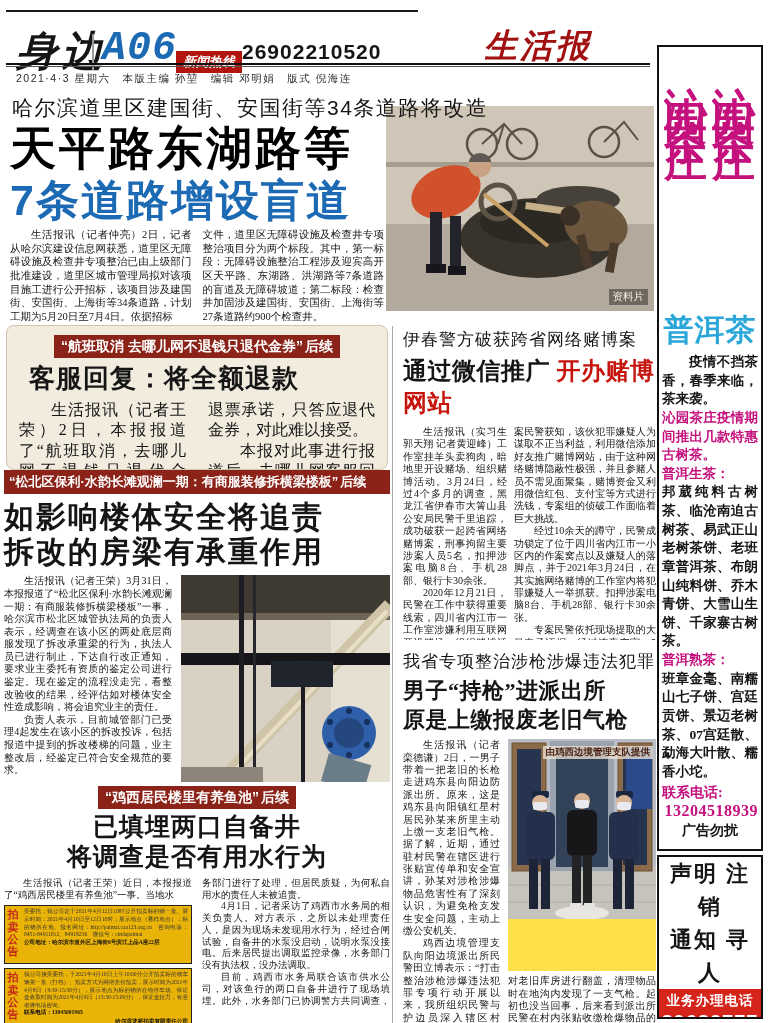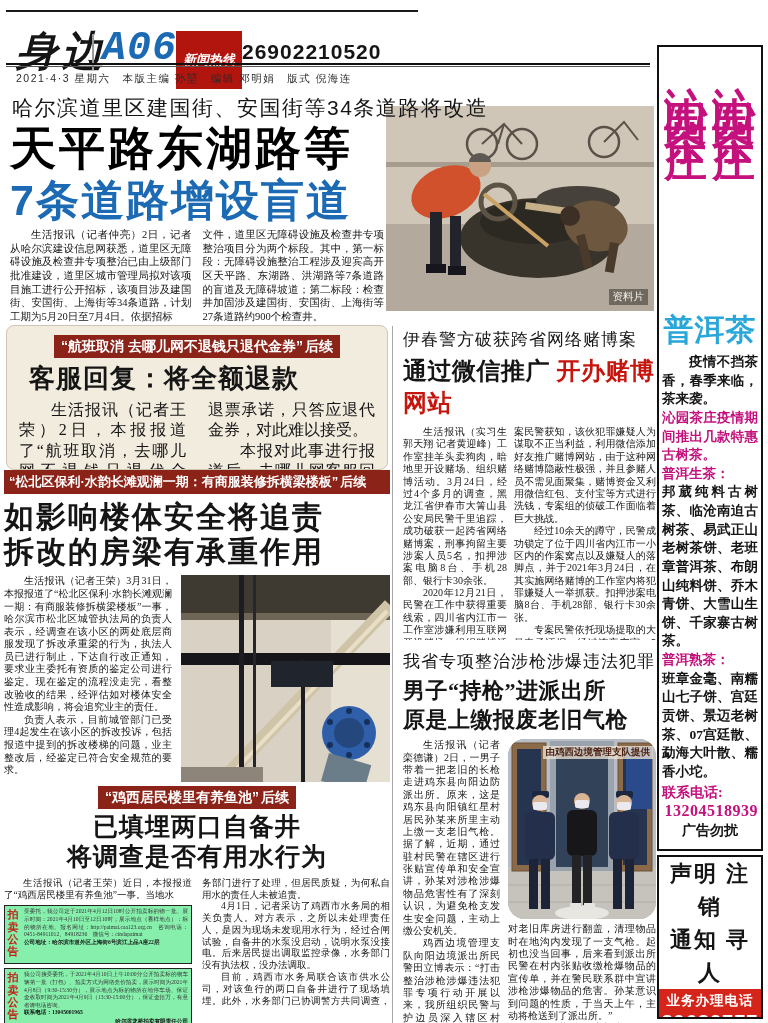--- a/index.html
+++ b/index.html
@@ -6,22 +6,22 @@
   .page{position:relative;width:768px;height:1023px;background:#ffffff;overflow:hidden;
         font-family:"Liberation Serif",serif;color:#151515;}
 
   
   .top-rule{position:absolute;left:6px;top:10px;width:412px;border-top:2px solid #1a1a1a;}
   .section-name{position:absolute;left:16px;top:24px;font-size:41px;font-weight:900;
                 font-style:italic;letter-spacing:5px;}
   .mast-divider{position:absolute;left:92px;top:34px;width:2px;height:36px;background:#9a9a9a;}
   .page-no{position:absolute;left:102px;top:26px;font-size:40px;font-weight:900;font-style:italic;
            color:#1b6ab3;font-family:Liberation Mono, monospace;letter-spacing:1px;}
-  .hotline-badge{position:absolute;left:176px;top:31px;background:#b2150e;color:#fff;
-                 font-size:13px;font-weight:bold;font-style:italic;padding:20px 7px;
+  .hotline-badge{position:absolute;left:176px;top:51px;background:#b2150e;color:#fff;
+                 font-size:13px;font-weight:bold;font-style:italic;padding:2px 7px;
                  font-family:"Liberation Sans",sans-serif;}
   .hotline-no{position:absolute;left:242px;top:40px;font-size:21px;font-weight:900;
               font-family:"Liberation Sans",sans-serif;letter-spacing:1px;}
   .paper-logo{position:absolute;left:484px;top:24px;font-size:33px;font-weight:900;
               font-style:italic;color:#a11111;letter-spacing:3px;}
   .mast-rule{position:absolute;left:6px;top:63px;width:644px;border-top:2.5px solid #111;
              border-bottom:1px solid #555;height:1px;}
   .date-line{position:absolute;left:16px;top:72px;font-size:10.5px;color:#2b2b2b;
              font-family:"Liberation Sans",sans-serif;letter-spacing:1.5px;}
 
@@ -65,42 +65,42 @@
   .beam-photo{position:relative;width:209px;height:207px;overflow:hidden;background:#d9d2c4;}
 
   
   .jixi-story{position:absolute;left:4px;top:786px;width:386px;}
   .jixi-h{font-size:25px;font-weight:900;text-align:center;letter-spacing:1px;line-height:1.22;margin:3px 0 5px;}
   .jixi-row{display:flex;gap:10px;}
   .jixi-row .bcol{width:50%;font-size:9.5px;line-height:1.24;text-align:justify;}
   .jixi-right{height:128px;overflow:hidden;}
 
   
-  .auction-box{border:1px solid #222;display:flex;margin-top:4px;overflow:hidden;background:#86efac;}
+  .auction-box{border:1px solid #222;display:flex;margin-top:4px;overflow:hidden;background:#eab308;}
   .auction-label{width:14px;color:#c2261b;font-weight:900;font-size:11px;line-height:1.1;
                  text-align:center;padding:2px 1px;font-family:"Liberation Sans",sans-serif;}
   .auction-text{flex:1;font-size:5.6px;line-height:1.35;color:#333;padding:2px 3px;text-align:justify;}
   .auction-text .foot{font-weight:bold;color:#111;}
   .auction-text .company{text-align:right;font-weight:bold;color:#111;margin-top:1px;}
   .ab1{height:57px;} .ab2{height:55px;}
 
   
   .mid-col{position:absolute;left:392px;top:326px;width:264px;height:697px;
            border-left:1px solid #a8a8a8;padding:2px 0 0 10px;box-sizing:border-box;overflow:hidden;}
   .story-kicker{font-size:17px;letter-spacing:1px;font-family:"Liberation Sans",sans-serif;}
   .gamb-h{font-size:24px;font-weight:900;letter-spacing:.5px;margin:4px 0 7px;}
   .gamb-h .red{color:#c5150c;}
   .gamb-body{display:flex;gap:7px;height:214px;overflow:hidden;font-size:10px;line-height:1.24;text-align:justify;}
   .gamb-c1{width:104px;} .gamb-c2{flex:1;}
   .gun-story{margin-top:10px;}
   .gun-h{font-size:22px;font-weight:900;letter-spacing:.5px;line-height:1.3;margin:4px 0 5px;}
   .gun-row{display:flex;gap:8px;}
   .gun-c1{width:104px;font-size:10px;line-height:1.24;text-align:justify;}
   .gun-c2{flex:1;}
-  .gun-photo{position:relative;width:100%;height:180px;overflow:hidden;background:#a3a3a3;border-radius:17px;}
+  .gun-photo{position:relative;width:100%;height:232px;overflow:hidden;background:#fde047;}
   .gun-caption{position:absolute;top:7px;right:3px;font-size:9.5px;font-weight:bold;color:#4a2012;
                background:rgba(236,226,210,.78);padding:0 3px;font-family:"Liberation Sans",sans-serif;}
   .gun-after{font-size:10px;line-height:1.24;text-align:justify;margin-top:4px;}
 
   
   .sidebar{position:absolute;left:657px;top:45px;width:106px;}
   .tea-box{border:2px solid #111;height:806px;box-sizing:border-box;padding:5px 3px 0;overflow:hidden;}
   .tea-title{display:flex;justify-content:center;gap:5px;}
   .tea-vcol{writing-mode:vertical-rl;text-orientation:upright;font-size:43px;font-weight:900;
             color:#c4117d;letter-spacing:17px;line-height:1;height:252px;}
@@ -126,20 +126,21 @@
 <body>
 
 <div class="page">
 
   <div class="top-rule"></div>
   <div class="section-name">身边</div>
   <div class="mast-divider"></div>
   <div class="page-no">A06</div>
   <div class="hotline-badge">新闻热线</div>
   <div class="hotline-no">26902210520</div>
+  <div class="paper-logo">生活报</div>
   <div class="mast-rule"></div>
   <div class="date-line">2021·4·3 星期六　本版主编 孙堃　编辑 邓明娟　版式 倪海连</div>
 
   <div class="lead-kicker">哈尔滨道里区建国街、安国街等34条道路将改造</div>
   <div class="lead-h1">天平路东湖路等</div>
   <div class="lead-h2">7条道路增设盲道</div>
 
   <div class="lead-photo">
     <svg width="268" height="205" viewBox="0 0 268 205">
       <rect width="268" height="205" fill="#cfc6b8"></rect>

